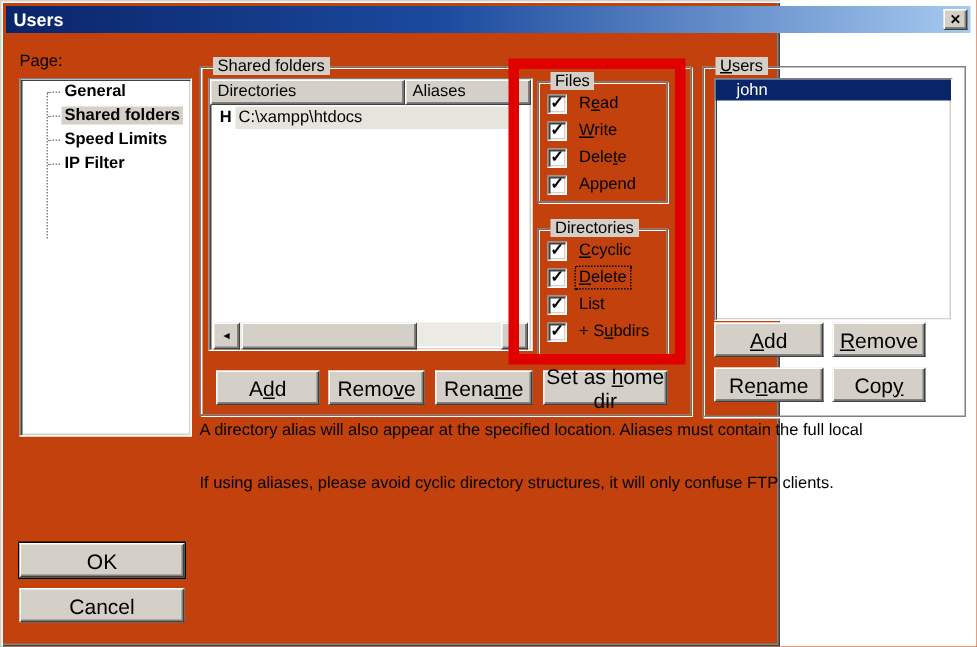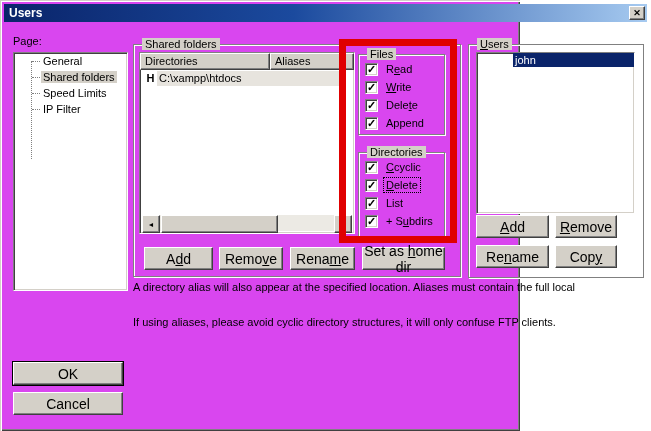--- a/index.html
+++ b/index.html
@@ -1,17 +1,17 @@
 <!DOCTYPE html>
 <html><head>
 <meta charset="utf-8">
 <style>
   html,body{margin:0;padding:0;}
   body{width:651px;height:431px;overflow:hidden;font-family:"Liberation Sans",sans-serif;font-size:11px;color:#000;}
-  #window{position:relative;width:520px;height:431px;background:#d946ef;
+  #window{position:relative;width:520px;height:431px;background:#c2410c;
     box-shadow:inset 1px 1px 0 #d4d0c8, inset 2px 2px 0 #fff, inset -1px -1px 0 #404040, inset -2px -2px 0 #808080;}
   .titlebar{position:absolute;left:4px;top:4px;width:643px;height:18px;
     background:linear-gradient(to right,#0a246a,#1b4a9e 45%,#a6caf0);display:flex;align-items:center;}
   .titlebar .title{color:#fff;font-weight:bold;font-size:12px;padding-left:5px;flex:1;}
   .closebtn{width:16px;height:14px;margin-right:2px;background:#d4d0c8;
     border:1px solid;border-color:#fff #404040 #404040 #fff;box-shadow:inset -1px -1px 0 #808080, inset 1px 1px 0 #d4d0c8;
     display:flex;align-items:center;justify-content:center;font-size:9px;font-weight:bold;padding:0;cursor:default;}
   .sunken{background:#fff;border:1px solid;border-color:#808080 #fff #fff #808080;
     box-shadow:inset 1px 1px 0 #404040, inset -1px -1px 0 #d4d0c8;}
   .btn{position:absolute;font-family:"Liberation Sans",sans-serif;font-size:14px;color:#000;
@@ -19,21 +19,21 @@
     box-shadow:inset -1px -1px 0 #808080, inset 1px 1px 0 #d4d0c8;
     display:flex;align-items:center;justify-content:center;padding:0;cursor:default;}
   .btn.default{box-shadow:0 0 0 1px #000, inset -1px -1px 0 #808080, inset 1px 1px 0 #d4d0c8;}
   .groupbox{position:absolute;border:1px solid #808080;box-shadow:1px 1px 0 #fff, inset 1px 1px 0 #fff;}
   .grouplabel{position:absolute;top:-7px;left:8px;background:#d4d0c8;padding:0 3px;white-space:nowrap;}
   .accel{text-decoration:underline;}
   
   #page-label{position:absolute;left:13px;top:35px;}
   #page-tree{position:absolute;left:13px;top:52px;width:113px;height:237px;}
   #page-tree .vline{position:absolute;left:17px;top:8px;height:98px;border-left:1px dotted #808080;}
-  .tree-item{position:relative;height:16px;line-height:16px;padding-left:27px;white-space:nowrap;}
+  .tree-item{position:relative;height:16px;line-height:16px;padding-left:27px;white-space:nowrap;font-weight:bold;}
   .tree-item::before{content:"";position:absolute;left:18px;top:8px;width:8px;border-top:1px dotted #808080;}
   .tree-item .tlabel{padding:0 2px;}
   .tree-item .tlabel.sel{background:#d4d0c8;}
   
   #dirlist{position:absolute;left:139px;top:52px;width:214px;height:180px;}
   .lv-header{display:flex;height:17px;}
   .hcell{background:#d4d0c8;border:1px solid;border-color:#fff #404040 #404040 #fff;
     box-shadow:inset -1px -1px 0 #808080, inset 1px 1px 0 #d4d0c8;
     line-height:15px;padding-left:4px;box-sizing:border-box;}
   .lv-row{display:flex;height:16px;line-height:15px;align-items:center;}
@@ -50,21 +50,21 @@
   .cbrow{position:relative;height:18px;display:flex;align-items:center;}
   .checkbox{width:13px;height:13px;background:#fff;border:1px solid;border-color:#808080 #fff #fff #808080;
     box-shadow:inset 1px 1px 0 #404040, inset -1px -1px 0 #d4d0c8;box-sizing:border-box;
     display:flex;align-items:center;justify-content:center;font-size:11px;font-weight:bold;line-height:11px;
     color:transparent;flex:none;}
   .checkbox.checked{color:#000;}
   .cblabel{margin-left:6px;padding:1px 2px;white-space:nowrap;}
   .cblabel.focused{outline:1px dotted #000;}
   
   #users-list{position:absolute;left:476px;top:52px;width:157px;height:160px;}
-  .user-row{height:14px;line-height:14px;padding-left:2px;margin-left:36px;}
+  .user-row{height:14px;line-height:14px;padding-left:14px;}
   .user-row.sel{background:#0a246a;color:#fff;}
   
   #red-rect{position:absolute;left:339px;top:39px;width:118px;height:204px;border:7px solid #e00000;
     box-sizing:border-box;pointer-events:none;z-index:50;}
   .note{position:absolute;left:133px;white-space:nowrap;}
 </style>
 </head>
 <body>
 
 <div id="window">

